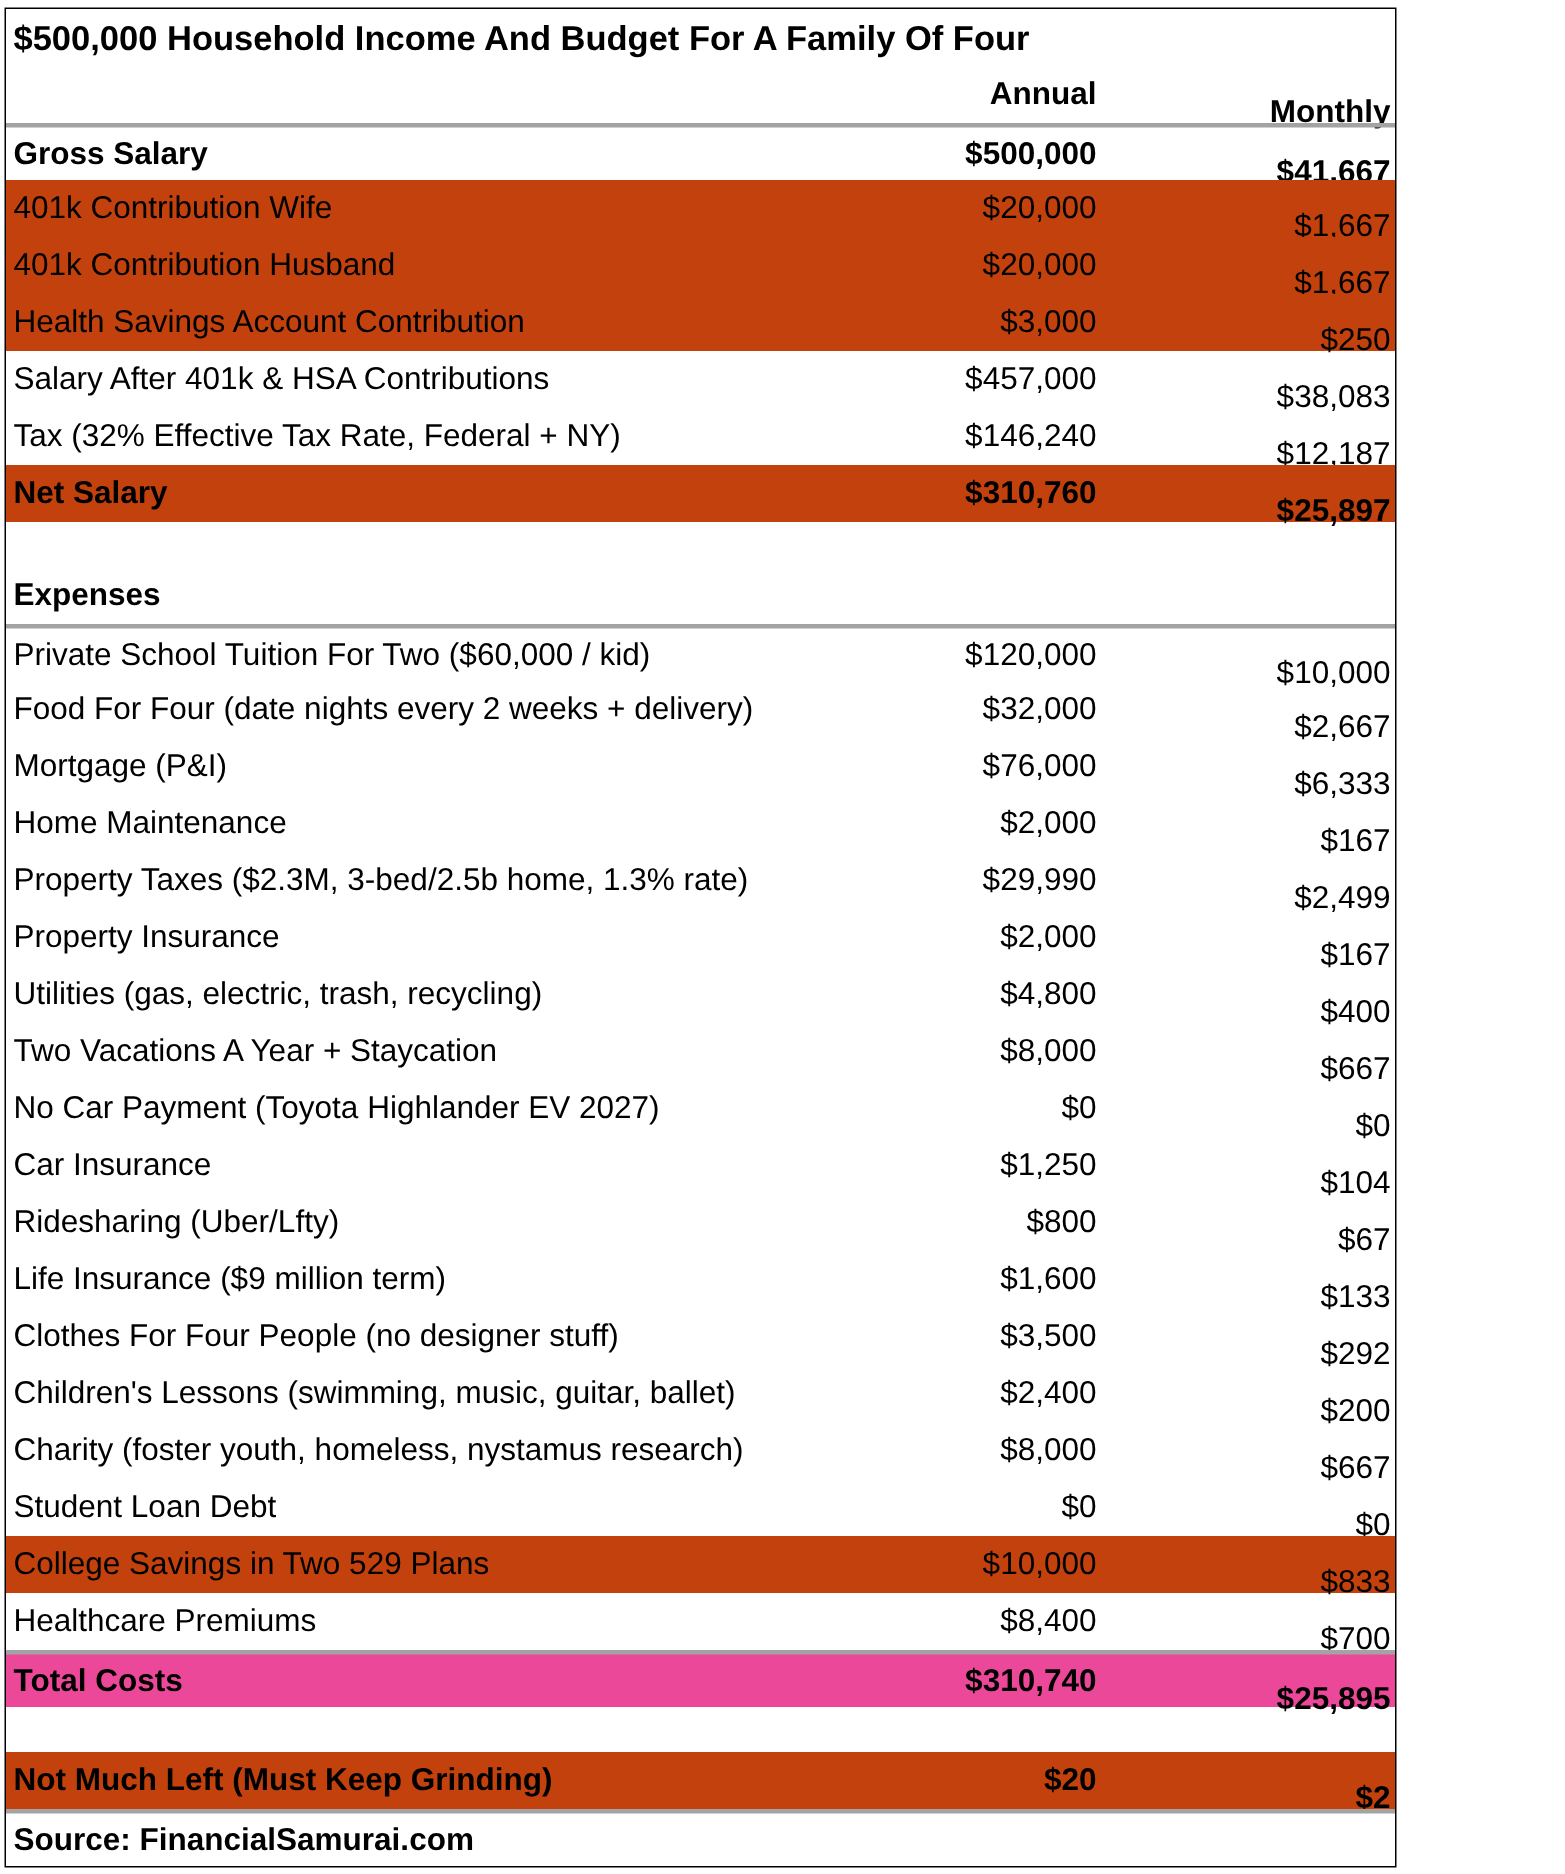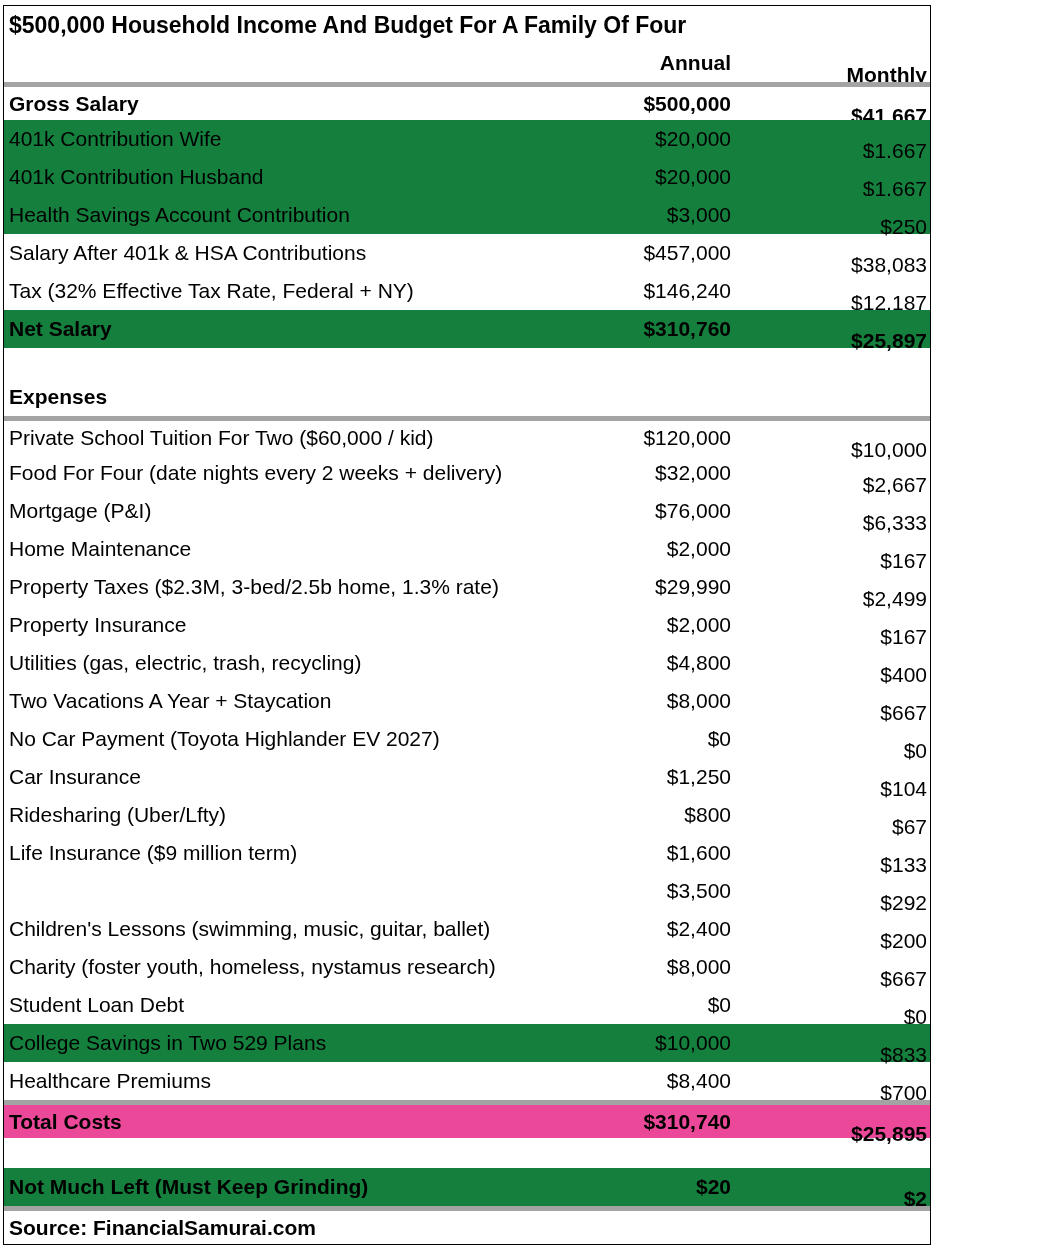--- a/index.html
+++ b/index.html
@@ -1,22 +1,22 @@
 <!DOCTYPE html>
 <html><head>
 <meta charset="utf-8">
 <style>
   html, body { margin: 0; padding: 0; background: #ffffff; }
   body { width: 1043px; height: 1249px; overflow: hidden; font-family: "Liberation Sans", sans-serif; color: #000; }
   .sheet { position: absolute; left: 3px; top: 5px; width: 928px; border: 1px solid #000; box-sizing: border-box; }
   .row { position: relative; height: 38px; display: flex; align-items: center; font-size: 21px; box-sizing: border-box; }
   .row.title { height: 38px; font-weight: bold; font-size: 23px; }
   .row.bold { font-weight: bold; }
-  .row.border-top { border-top: 5px solid #a3a3a3; }
-  .row.green { background: #15803d; }
+  .row.border-top { border-top: 3px solid #a3a3a3; }
+  .row.green { background: #c2410c; }
   .row.red { background: #ec4899; }
   .row.blank { height: 30px; }
   .label { position: absolute; left: 5px; white-space: nowrap; }
   .annual { position: absolute; right: 199px; white-space: nowrap; text-align: right; }
   .monthly { position: absolute; right: 3px; white-space: nowrap; text-align: right; margin-top: 24px; }
 </style>
 </head>
 <body>
 
 <div class="sheet">
@@ -123,20 +123,21 @@
         <span class="label">Ridesharing (Uber/Lfty)</span>
         <span class="annual">$800</span>
         <span class="monthly">$67</span>
       </div>
       <div class="row ">
         <span class="label">Life Insurance ($9 million term)</span>
         <span class="annual">$1,600</span>
         <span class="monthly">$133</span>
       </div>
       <div class="row ">
+        <span class="label">Clothes For Four People (no designer stuff)</span>
         <span class="annual">$3,500</span>
         <span class="monthly">$292</span>
       </div>
       <div class="row ">
         <span class="label">Children's Lessons (swimming, music, guitar, ballet)</span>
         <span class="annual">$2,400</span>
         <span class="monthly">$200</span>
       </div>
       <div class="row ">
         <span class="label">Charity (foster youth, homeless, nystamus research)</span>

